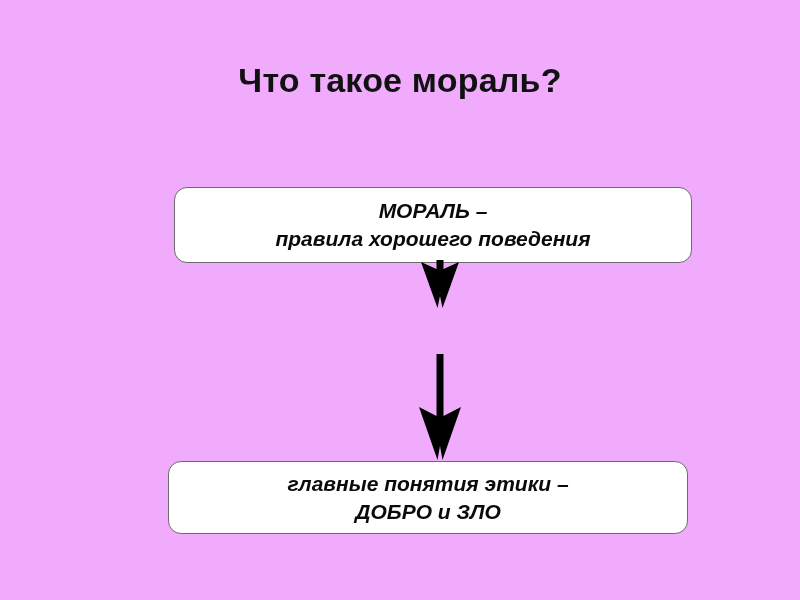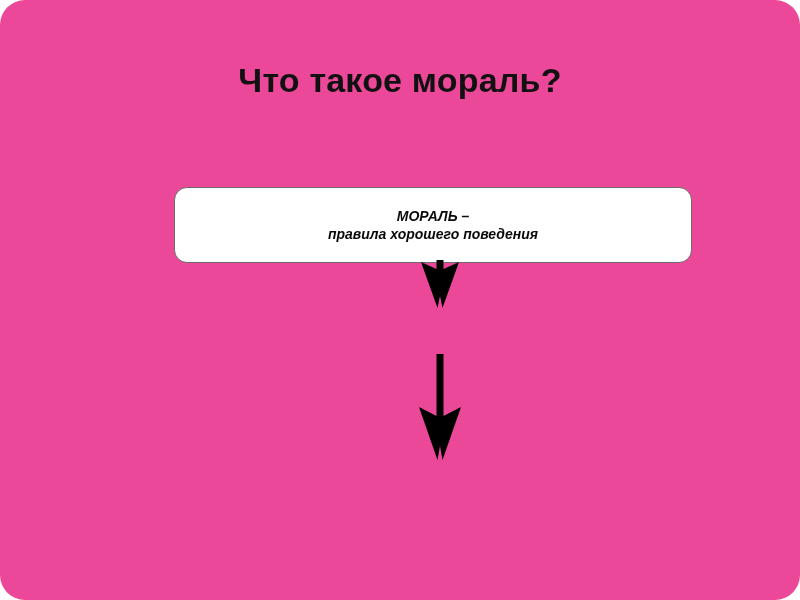--- a/index.html
+++ b/index.html
@@ -12,22 +12,21 @@
     height: 600px;
     position: relative;
     overflow: hidden;
     font-family: "Liberation Sans", "DejaVu Sans", sans-serif;
     color: #000000;
   }
 
   #slide {
     position: absolute;
     inset: 0;
-    background: #ec4899;
-    border-radius: 25px;
+    background: #f0abfc;
   }
 
   
   #slide-title {
     position: absolute;
     left: 0;
     top: 62px;
     width: 800px;
     text-align: center;
     font-size: 34px;
@@ -46,21 +45,21 @@
     border: 1.4px solid #6b6b6b;
     border-radius: 13px;
     display: flex;
     align-items: center;
     justify-content: center;
     text-align: center;
   }
   .node-text {
     font-style: italic;
     font-weight: bold;
-    font-size: 14px;
+    font-size: 21px;
     line-height: 1.32;
     color: #0a0a0a;
     white-space: pre-line;
     padding: 0 10px;
   }
 
   #box-moral {
     left: 174px;
     top: 187px;
     width: 518px;
@@ -114,14 +113,18 @@
 
   <svg class="arrow" id="arrow-1" viewBox="0 0 38 50" preserveAspectRatio="none">
     <path class="arrow-shape" d="M 15.5 0 L 22.5 0 L 22.5 9 L 38 2 L 21.5 48 L 19 36 L 16.5 48 L 0 2 L 15.5 9 Z"></path>
   </svg>
 
 
   <svg class="arrow" id="arrow-2" viewBox="0 0 42 108" preserveAspectRatio="none">
     <path class="arrow-shape" d="M 17.5 0 L 24.5 0 L 24.5 62 L 42 53 L 23.5 106 L 21 92 L 18.5 106 L 0 53 L 17.5 62 Z"></path>
   </svg>
 
+  <div class="node-box" id="box-dobro-zlo">
+    <div class="node-text">главные понятия этики –
+ДОБРО и ЗЛО</div>
+  </div>
 
 </div>
 
 </body></html>

